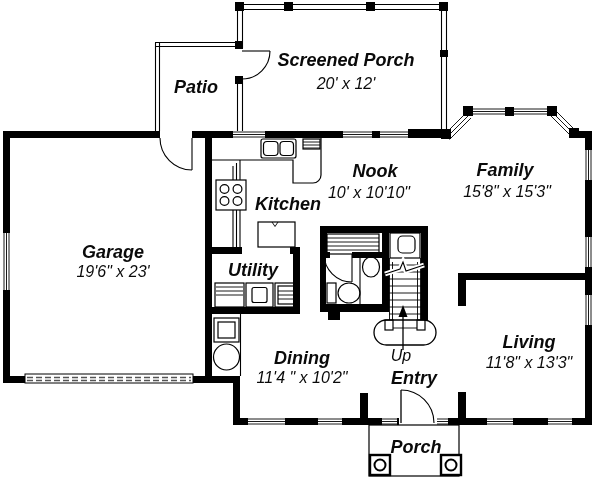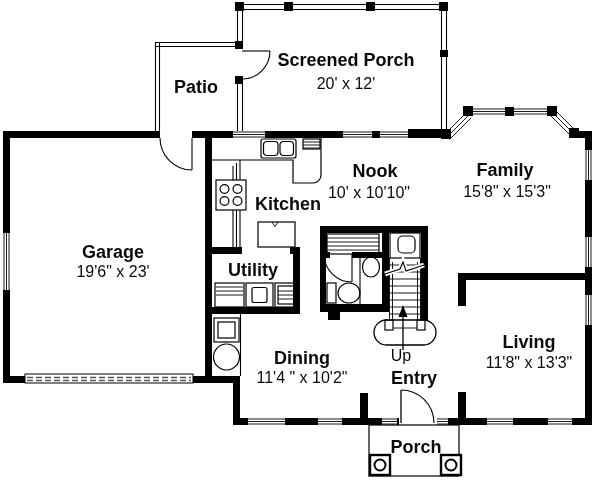--- a/index.html
+++ b/index.html
@@ -1,16 +1,16 @@
 <!DOCTYPE html>
 <html><head>
 <meta charset="utf-8">
 <style>
   html,body{margin:0;padding:0;background:#fff;}
-  .plan-wrap{width:600px;height:482px;position:relative;background:#fff;overflow:hidden;}
+  .plan-wrap{width:600px;height:482px;position:relative;background:#fff;overflow:hidden;font-style:italic;}
   svg{display:block;}
   .wall{fill:#000;stroke:none;}
   .thin{stroke:#000;stroke-width:1.1;fill:none;}
   .thin2{stroke:#000;stroke-width:1.3;fill:none;}
   .glass{stroke:#000;stroke-width:0.9;fill:none;}
   .fix{stroke:#000;stroke-width:1.2;fill:#fff;}
   .fixn{stroke:#000;stroke-width:1.2;fill:none;}
   .post{fill:#000;}
   .room-name{font-family:"Liberation Sans","DejaVu Sans",sans-serif;font-weight:bold;font-size:18px;fill:#0a0a0a;text-anchor:middle;}
   .room-dim{font-family:"Liberation Sans","DejaVu Sans",sans-serif;font-weight:normal;font-size:16px;fill:#0a0a0a;text-anchor:middle;}

